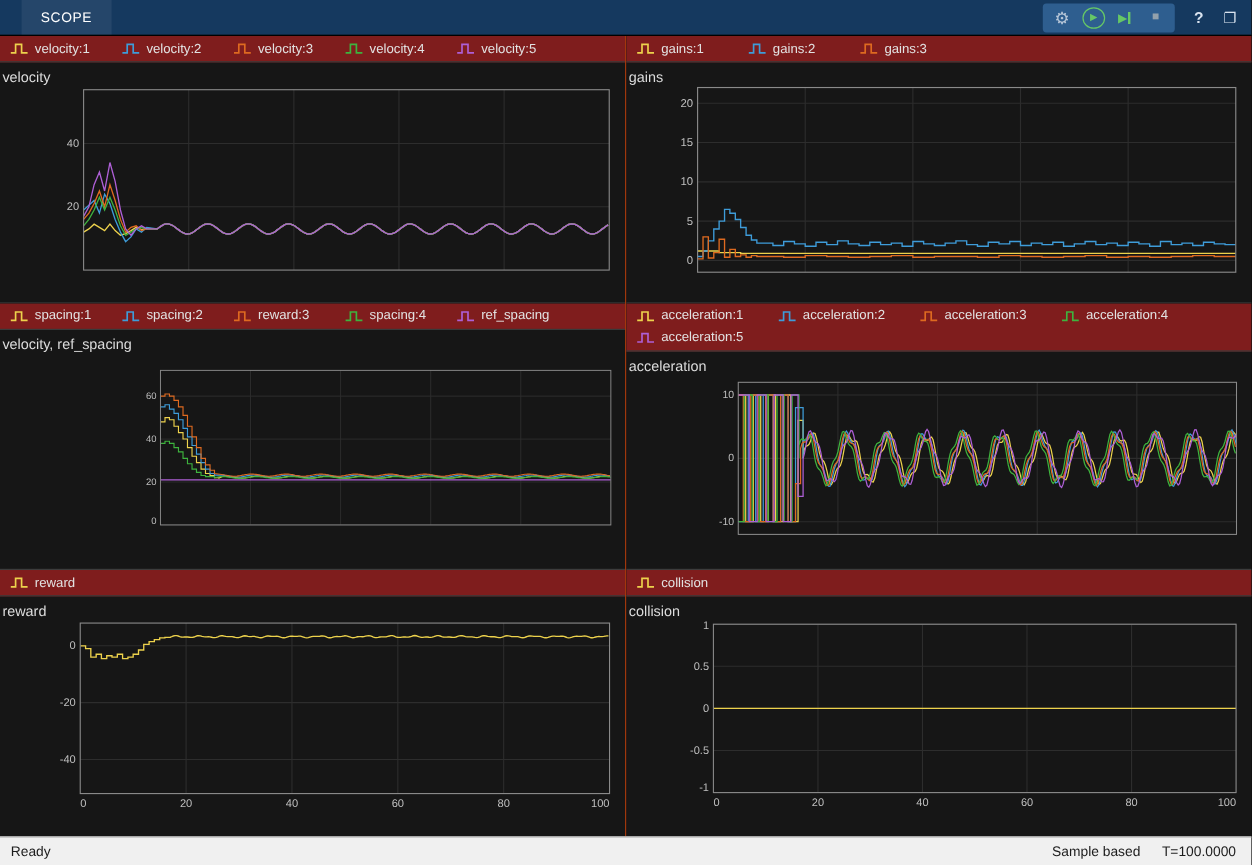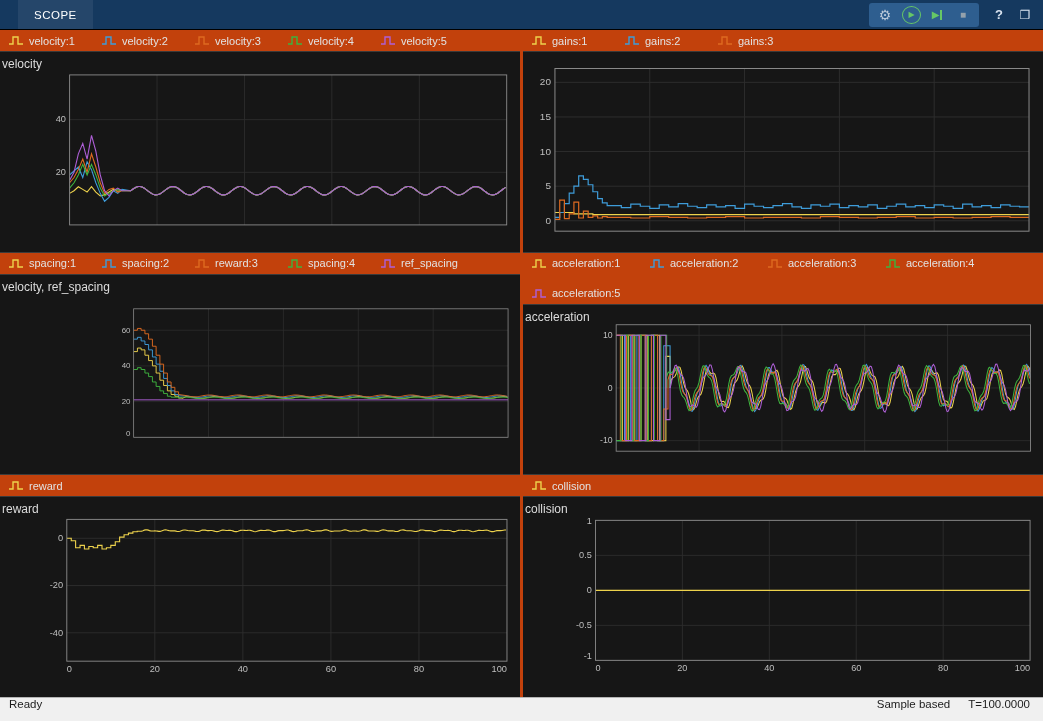--- a/index.html
+++ b/index.html
@@ -27,38 +27,38 @@
     color:#66C766;font-size:8px;padding-left:1px}
   .tb-icon.step{color:#66C766;font-size:10px}
   .tb-icon.step::after{content:"";border-left:2px solid #66C766;height:10px;margin-left:1px}
   .tb-icon.stop{color:#93A1AC;font-size:10px}
   .tb-icon.help{font-weight:bold;font-size:13px}
   .tb-icon.dock{font-size:12px}
 
   
   .content{flex:1;display:flex;min-height:0;border-top:1px solid #000}
   .col{flex:1;display:flex;flex-direction:column;min-width:0}
-  .col + .col{border-left:3px solid #c2410c}
+  .col + .col{border-left:1px solid #c2410c}
   .block{flex:1;display:flex;flex-direction:column;min-height:0;background:#161616;
     border-bottom:1px solid #3C3C3C}
   .block:last-child{border-bottom:none}
-  .legendbar{background:#c2410c;border-bottom:1px solid #3A3A3A;display:flex;
-    flex-wrap:wrap;padding:2px 8px;row-gap:13px;flex:0 0 auto}
+  .legendbar{background:#7f1d1d;border-bottom:1px solid #3A3A3A;display:flex;
+    flex-wrap:wrap;padding:2px 8px;row-gap:1px;flex:0 0 auto}
   .legend-item{display:flex;align-items:center;gap:5px;min-width:93px;height:17px;
     color:#E2E2E2;font-size:11px;cursor:pointer}
   .legend-item svg{flex:0 0 auto}
   .panel{flex:1;display:flex;flex-direction:row;min-height:0;padding:2px 5px 4px 2px}
   .chart-title{flex:0 0 auto;height:16px;text-align:center;color:#DCDCDC;
     font-size:12px;padding-top:3px}
   svg.chart{flex:1;width:100%;min-height:0;display:block}
   svg text{font-family:"Liberation Sans",sans-serif}
 
   
   .statusbar{height:23px;flex:0 0 23px;background:#F0F0F0;border-top:1px solid #B5B5B5;
-    display:flex;justify-content:space-between;align-items:flex-start;padding:0 9px;
+    display:flex;justify-content:space-between;align-items:center;padding:0 9px;
     font-size:11.5px;color:#1C1C1C}
   .statusbar .right{display:flex;gap:18px;padding-right:4px}
 </style>
 </head>
 <body>
 
 <div class="app">
 
   <div class="toolbar">
     <div class="tabs" id="tabs">
@@ -251,20 +251,21 @@
               <span>gains:2</span>
             </div>
             <div class="legend-item">
               <svg width="16" height="11" viewBox="0 0 16 11">
                 <path d="M1,9 L5,9 L5,2 L10,2 L10,9 L15,9" fill="none" stroke="#DE6A20" stroke-width="1.4"></path>
               </svg>
               <span>gains:3</span>
             </div>
           </div>
           <div class="panel">
+            <div class="chart-title">gains</div>
             <svg class="chart" viewBox="0 0 514 175">
               <clipPath id="clip-gains">
                 <rect x="30" y="5" width="475" height="163"></rect>
               </clipPath>
               <line x1="125" y1="5" x2="125" y2="168" stroke="#2D2D2D" stroke-width="1"></line>
               <line x1="220" y1="5" x2="220" y2="168" stroke="#2D2D2D" stroke-width="1"></line>
               <line x1="315" y1="5" x2="315" y2="168" stroke="#2D2D2D" stroke-width="1"></line>
               <line x1="410" y1="5" x2="410" y2="168" stroke="#2D2D2D" stroke-width="1"></line>
               <line x1="30" y1="157.59574468085106" x2="505" y2="157.59574468085106" stroke="#2D2D2D" stroke-width="1"></line>
               <line x1="30" y1="122.91489361702126" x2="505" y2="122.91489361702126" stroke="#2D2D2D" stroke-width="1"></line>

